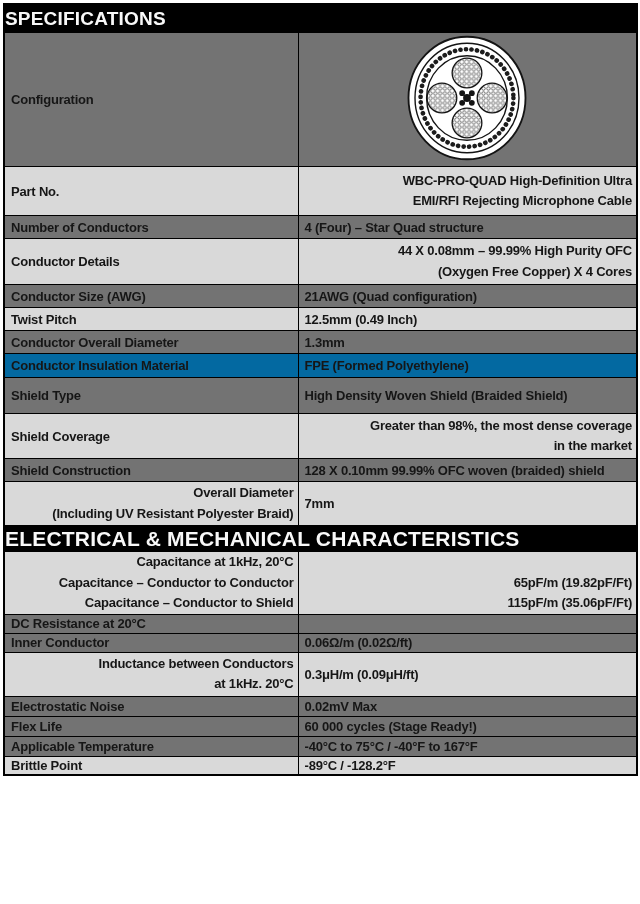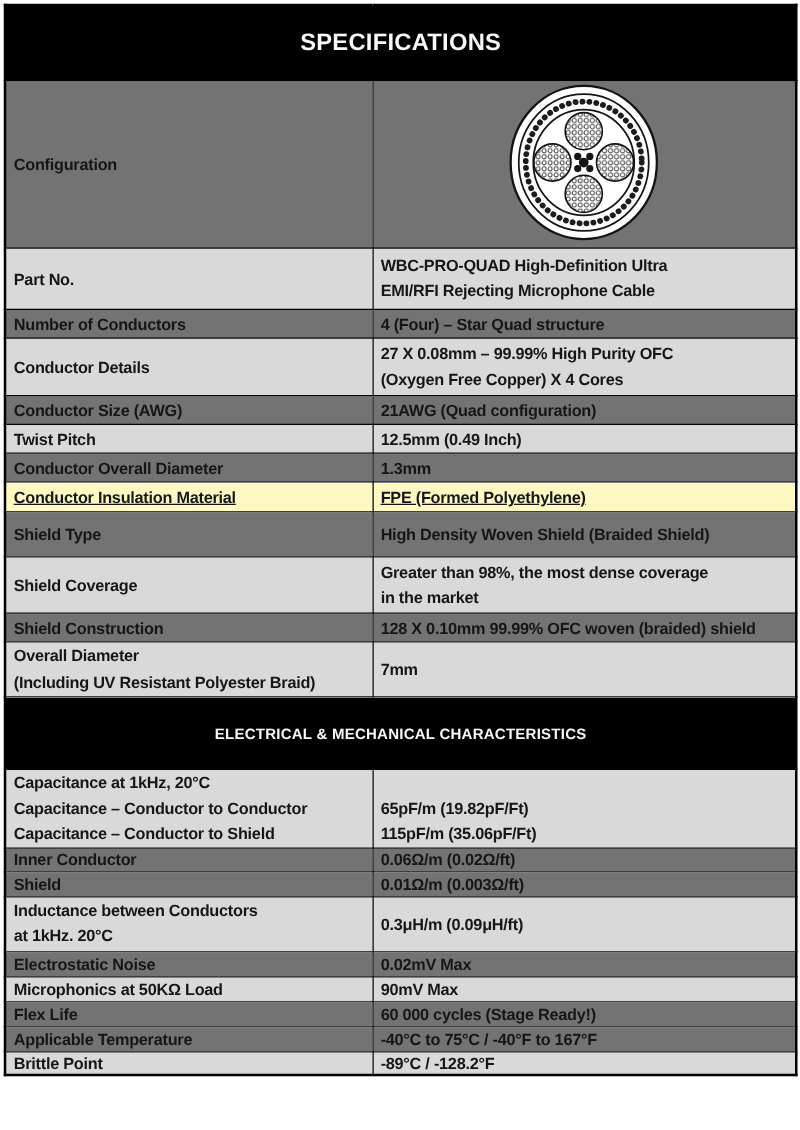--- a/index.html
+++ b/index.html
@@ -16,28 +16,28 @@
   td{
     border:1.5px solid #000;
     padding:0 4px 0 6px;
     font-size:13px;
     letter-spacing:-0.2px;
     vertical-align:middle;
     overflow:hidden;
     white-space:nowrap;
   }
   tr.hdr td{
-    background:#000;color:#f8f8f8;text-align:center;
-    font-size:19px;letter-spacing:0.2px;height:27px;padding:16px;margin-top:44px;
-  }
-  tr.hdr2 td{font-size:12px;height:25px;}
+    background:#000;color:#f8f8f8;
+    font-size:19px;letter-spacing:0.2px;height:27px;padding:0;margin-top:44px;
+  }
+  tr.hdr2 td{font-size:21px;height:25px;}
   .g{background:#d9d9d9;}
-  .lg{background:#fef9c3;text-decoration:underline;}
+  .lg{background:#0369a1;}
   .w{background:#737373;}
-  .ln{line-height:20.5px;}
+  .ln{line-height:20.5px;text-align:right;}
   .blank{line-height:20.5px;min-height:20.5px;}
   td.diagram-cell{text-align:center;padding:0;}
 </style>
 </head>
 <body>
 
 <div class="page">
 <table class="spec">
   <colgroup>
         <col style="width:294px">
@@ -88,21 +88,21 @@
   </tr>
 
   <tr class="w" style="height:23px">
           <td>Number of Conductors</td>
           <td>4 (Four) – Star Quad structure</td>
         </tr>
 
   <tr class="g" style="height:46px">
     <td>Conductor Details</td>
     <td>
-      <div class="ln">27 X 0.08mm – 99.99% High Purity OFC</div>
+      <div class="ln">44 X 0.08mm – 99.99% High Purity OFC</div>
       <div class="ln">(Oxygen Free Copper) X 4 Cores</div>
     </td>
   </tr>
 
   <tr class="w" style="height:23px">
     <td>Conductor Size (AWG)</td>
     <td>21AWG (Quad configuration)</td>
   </tr>
 
   <tr class="g" style="height:23px">
@@ -157,48 +157,44 @@
       <div class="ln">Capacitance – Conductor to Conductor</div>
       <div class="ln">Capacitance – Conductor to Shield</div>
     </td>
     <td>
       <div class="blank"></div>
       <div class="ln">65pF/m (19.82pF/Ft)</div>
       <div class="ln">115pF/m (35.06pF/Ft)</div>
     </td>
   </tr>
 
+  <tr class="w" style="height:19px">
+    <td>DC Resistance at 20°C</td>
+    <td></td>
+  </tr>
 
   <tr class="w" style="height:19px">
     <td>Inner Conductor</td>
     <td>0.06Ω/m (0.02Ω/ft)</td>
   </tr>
 
-  <tr class="w" style="height:20px">
-    <td>Shield</td>
-    <td>0.01Ω/m (0.003Ω/ft)</td>
-  </tr>
 
   <tr class="g" style="height:44px">
     <td>
       <div class="ln">Inductance between Conductors</div>
       <div class="ln">at 1kHz. 20°C</div>
     </td>
     <td>0.3μH/m (0.09μH/ft)</td>
   </tr>
 
   <tr class="w" style="height:20px">
     <td>Electrostatic Noise</td>
     <td>0.02mV Max</td>
   </tr>
 
-  <tr class="g" style="height:20px">
-    <td>Microphonics at 50KΩ Load</td>
-    <td>90mV Max</td>
-  </tr>
 
   <tr class="w" style="height:20px">
     <td>Flex Life</td>
     <td>60 000 cycles (Stage Ready!)</td>
   </tr>
 
 
   <tr class="w" style="height:20px">
     <td>Applicable Temperature</td>
     <td>-40°C to 75°C / -40°F to 167°F</td>

